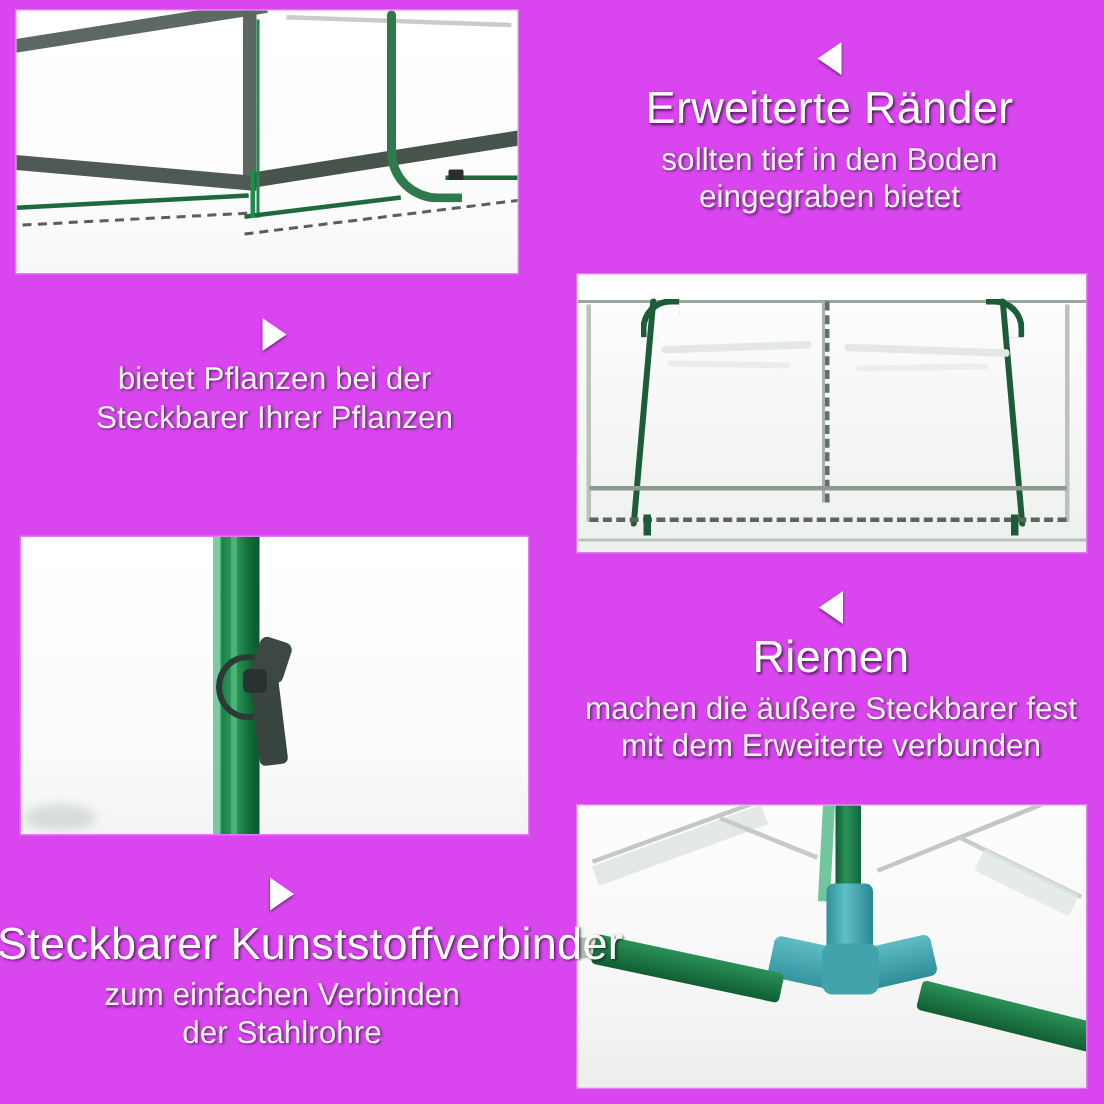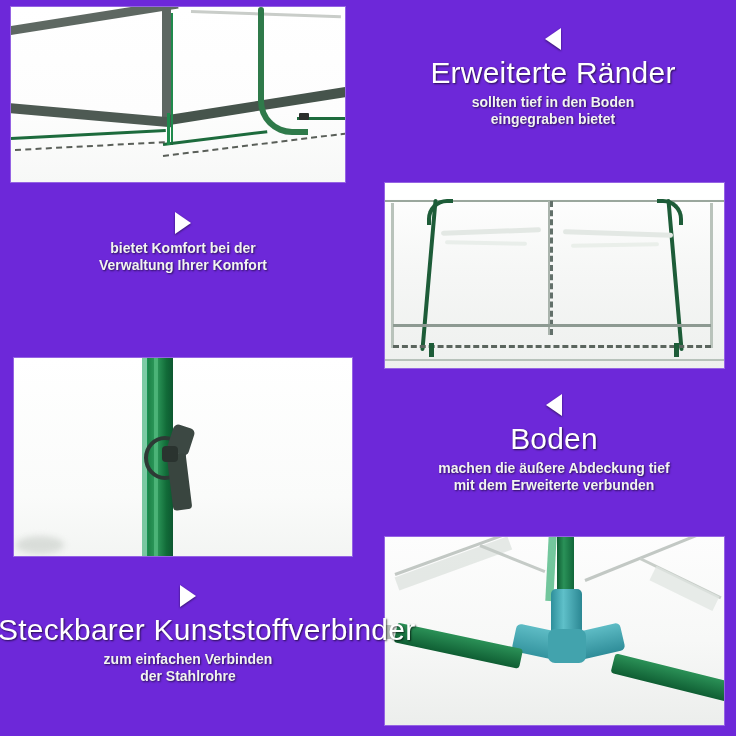--- a/index.html
+++ b/index.html
@@ -6,21 +6,21 @@
     margin: 0;
     padding: 0;
     background: #0d1a12;
   }
   #page {
     position: relative;
     width: 736px;
     height: 736px;
     overflow: hidden;
     font-family: "Liberation Sans", sans-serif;
-    background: #6d28d9;
+    background: #d946ef;
   }
   
   .photo {
     position: absolute;
     background: #fbfbfa;
     overflow: hidden;
     box-shadow: 0 0 0 1px rgba(255,255,255,0.28);
   }
   .photo-inner {
     position: absolute;
@@ -53,22 +53,22 @@
     font-size: 30px;
     font-weight: 400;
     letter-spacing: 0.2px;
     line-height: 1.12;
     color: #ffffff;
     text-shadow: 1px 1px 2px rgba(0,0,0,0.65);
     white-space: nowrap;
   }
   .sub {
     margin-top: 4px;
-    font-size: 14px;
-    font-weight: 700;
+    font-size: 21px;
+    font-weight: 400;
     line-height: 1.22;
     color: #f2f4f1;
     text-shadow: 1px 1px 2px rgba(0,0,0,0.6);
     white-space: nowrap;
   }
   .sub span { display: block; }
 </style>
 </head>
 <body>
 
@@ -147,22 +147,22 @@
       <div style="position:absolute; left:0; top:176px; width:100%; height:2px; background:#b7c2ba;"></div>
 
       <div style="position:absolute; left:44px; top:160px; width:5px; height:14px; background:#1d5c38;"></div>
       <div style="position:absolute; left:289px; top:160px; width:5px; height:14px; background:#1d5c38;"></div>
     </div>
   </div>
 
   <div class="textblock" style="left:8px; top:212px; width:350px;">
     <div class="tri right"></div>
     <div class="sub">
-      <span>bietet Komfort bei der</span>
-      <span>Verwaltung Ihrer Komfort</span>
+      <span>bietet Pflanzen bei der</span>
+      <span>Steckbarer Ihrer Pflanzen</span>
     </div>
   </div>
 
   <div class="photo" style="left:14px; top:358px; width:338px; height:198px;">
     <div class="photo-inner">
       <div style="position:absolute; inset:0; background:linear-gradient(180deg,#ffffff 0%,#fafbfa 70%,#f3f5f3 100%);"></div>
 
       <div style="position:absolute; left:133px; top:-4px; width:26px; height:206px; background:linear-gradient(90deg,#1a7f45 0%,#2f9c5d 35%,#116b38 75%,#0d5730 100%); border-radius:3px;"></div>
 
       <div style="position:absolute; left:140px; top:-4px; width:4px; height:206px; background:#55bb80; opacity:.75;"></div>
@@ -176,23 +176,23 @@
       <div style="position:absolute; left:156px; top:96px; width:19px; height:56px; background:#39453f; border-radius:4px; transform:rotate(-7deg);"></div>
 
       <div style="position:absolute; left:148px; top:88px; width:16px; height:16px; background:#2a332f; border-radius:4px;"></div>
 
       <div style="position:absolute; left:2px; top:178px; width:48px; height:18px; background:#d9ddd9; border-radius:50%; filter:blur(3px);"></div>
     </div>
   </div>
 
   <div class="textblock" style="left:372px; top:394px; width:364px;">
     <div class="tri left"></div>
-    <div class="headline">Boden</div>
-    <div class="sub">
-      <span>machen die äußere Abdeckung tief</span>
+    <div class="headline">Riemen</div>
+    <div class="sub">
+      <span>machen die äußere Steckbarer fest</span>
       <span>mit dem Erweiterte verbunden</span>
     </div>
   </div>
 
   <div class="photo" style="left:385px; top:537px; width:339px; height:188px;">
     <div class="photo-inner">
       <div style="position:absolute; inset:0; background:linear-gradient(180deg,#fdfdfd 0%,#f7f8f7 55%,#eceeec 100%);"></div>
 
       <div style="position:absolute; left:10px; top:36px; width:150px; height:3px; background:#c2c8c4; transform:rotate(-20deg); transform-origin:left center;"></div>
       <div style="position:absolute; left:12px; top:40px; width:120px; height:14px; background:#dfe4e0; transform:rotate(-20deg); transform-origin:left center; opacity:.8;"></div>

